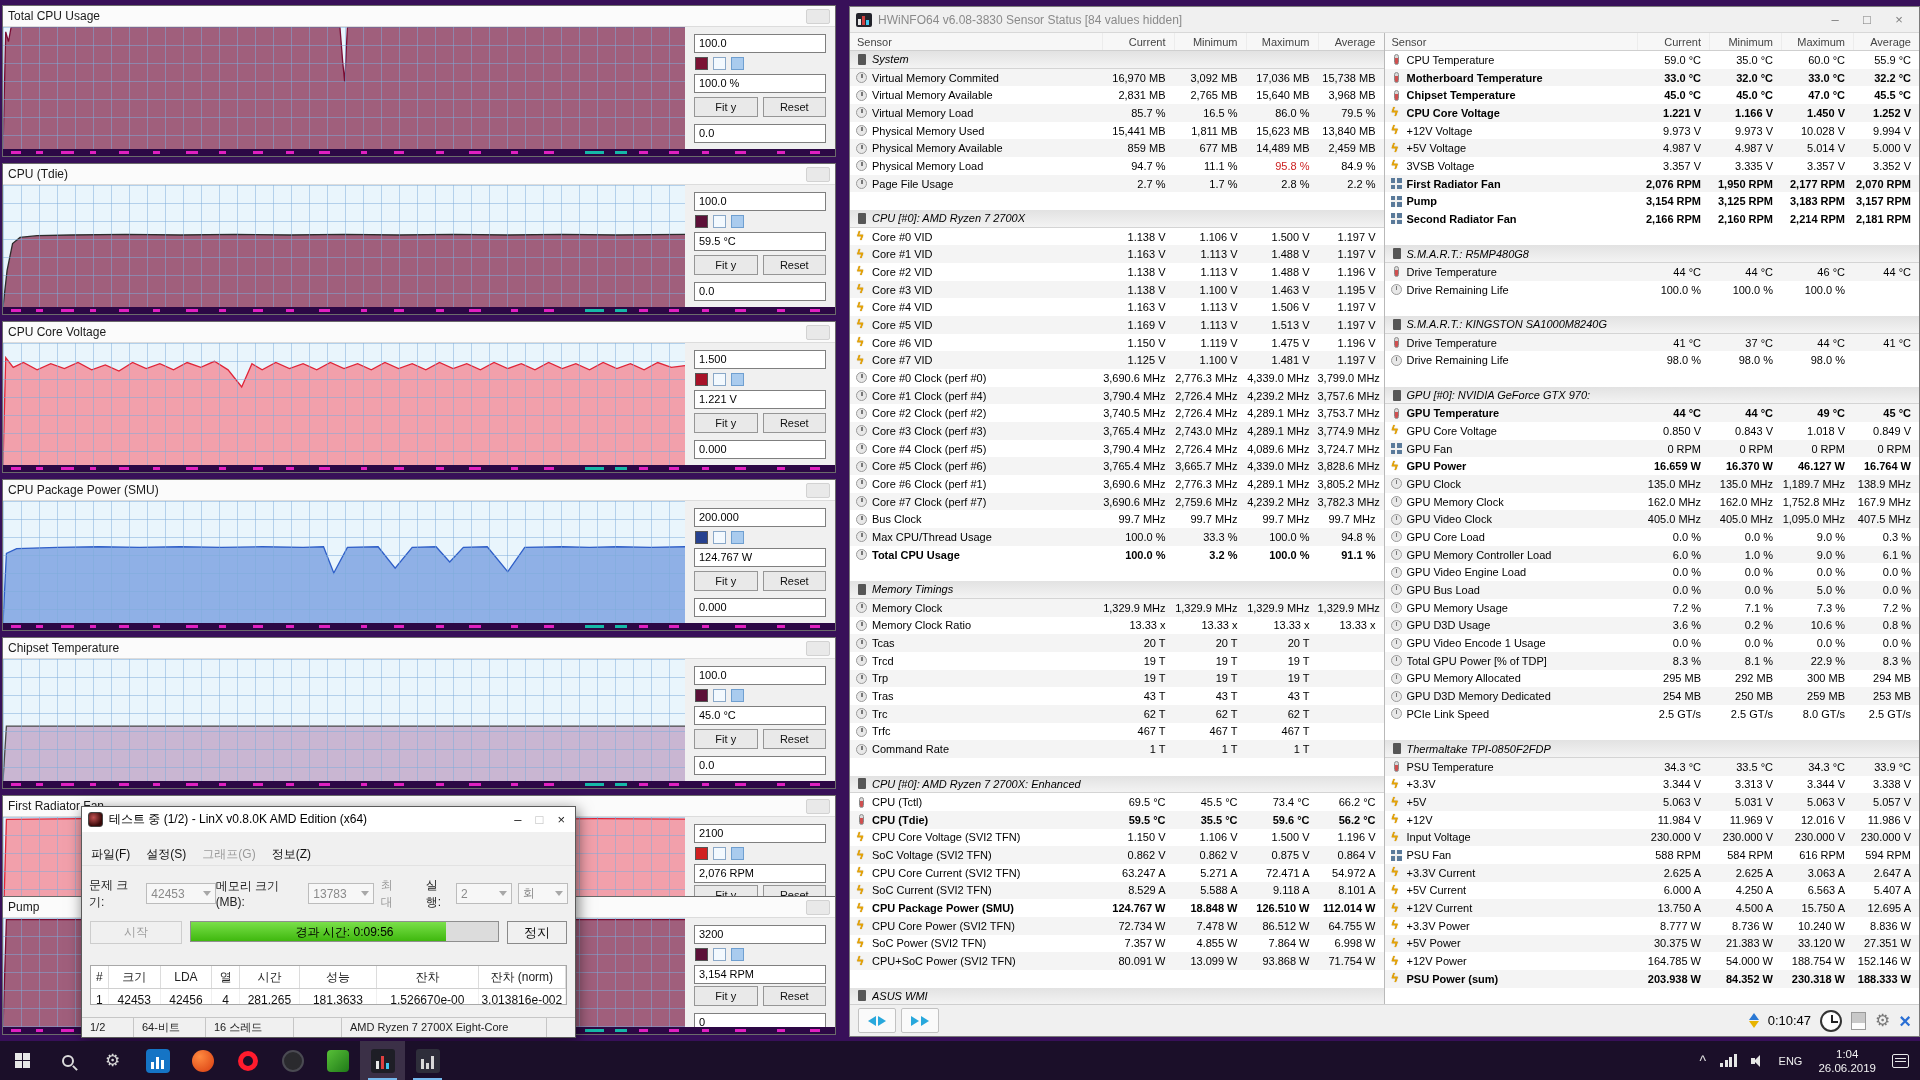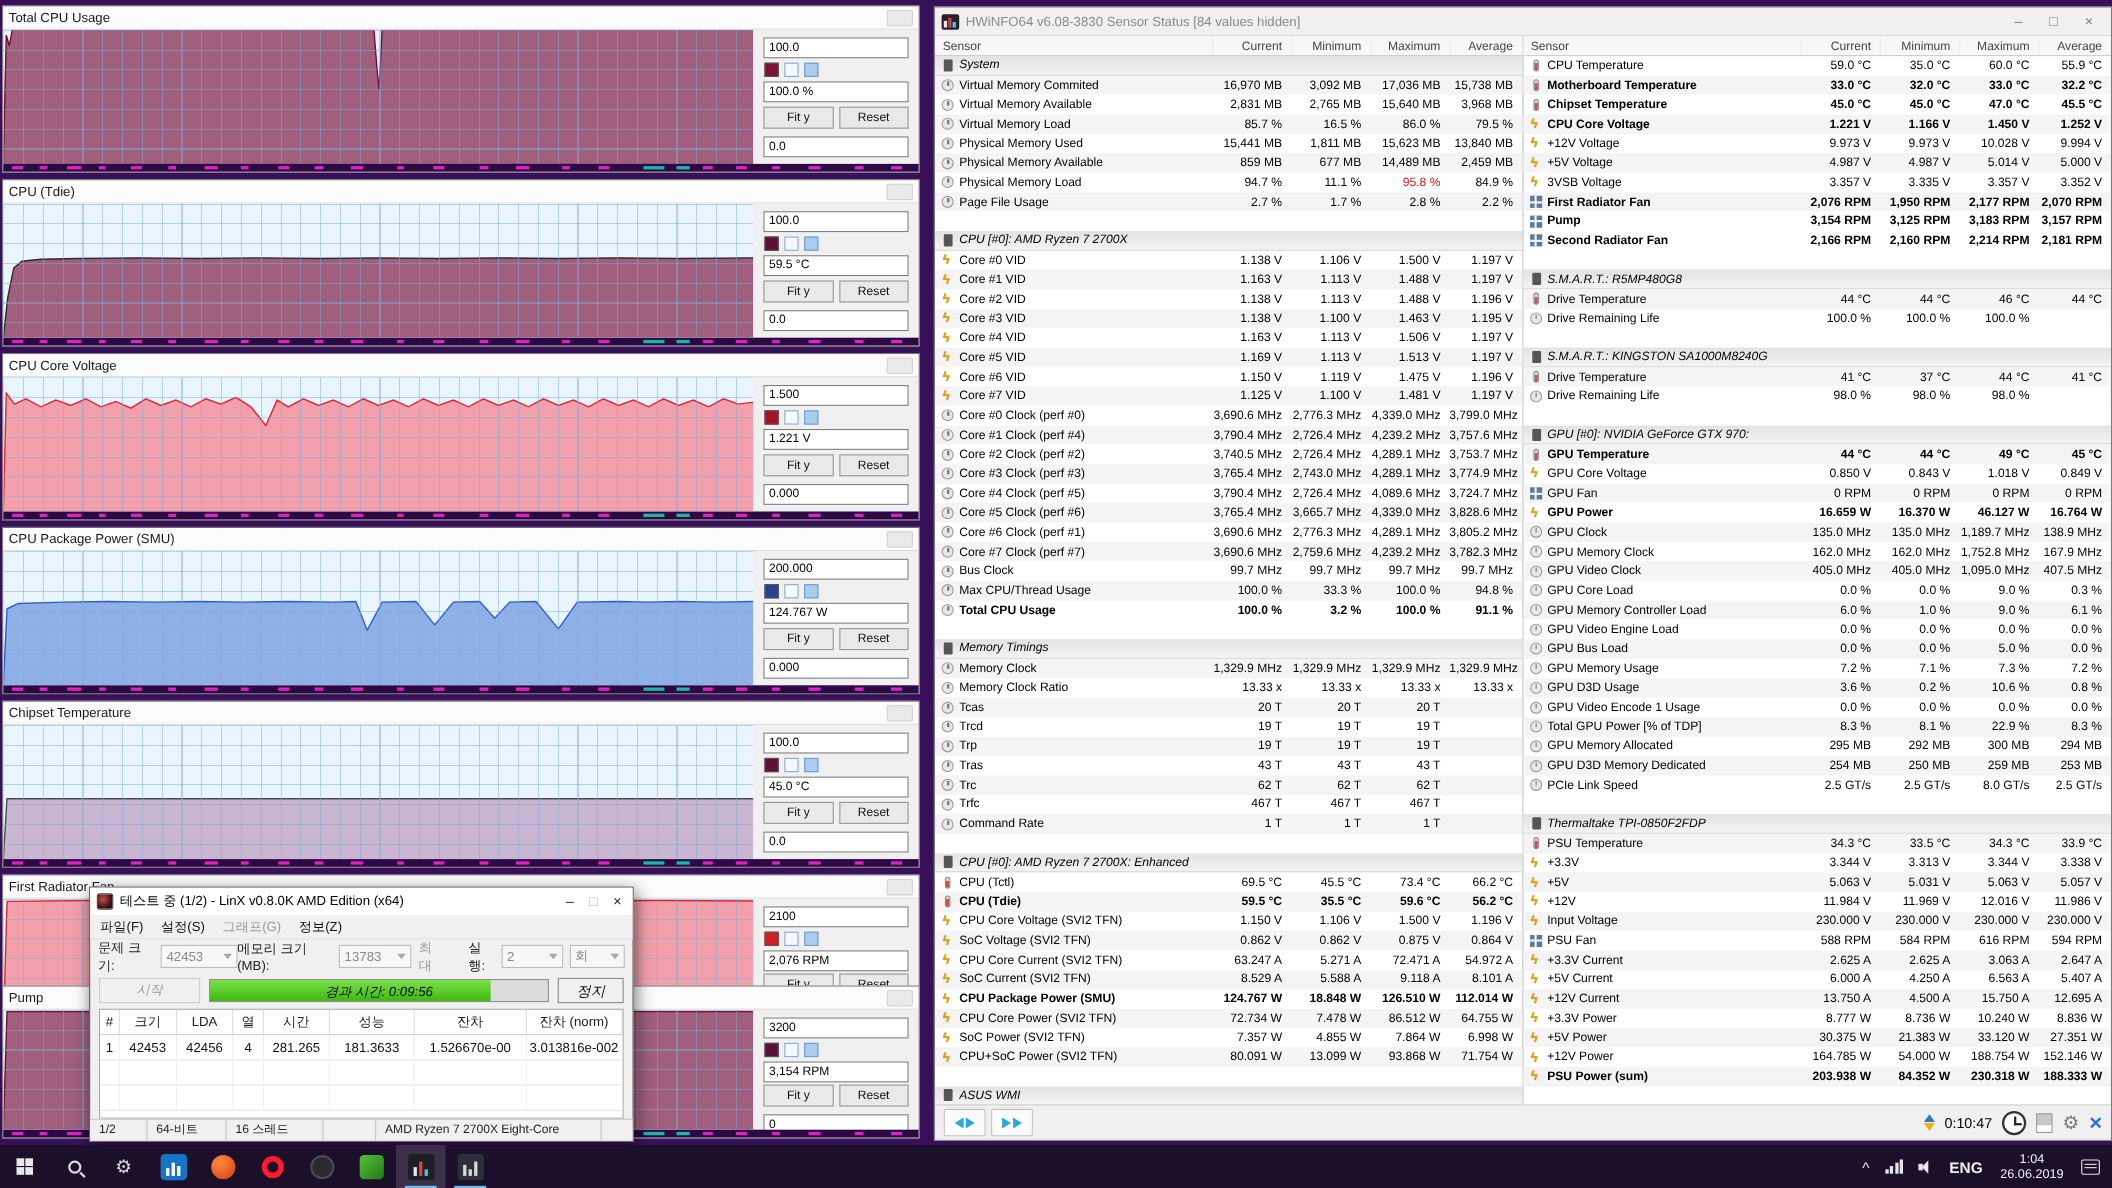--- a/index.html
+++ b/index.html
@@ -74,34 +74,34 @@
   .updown .d { width:0;height:0;border-left:5px solid transparent;border-right:5px solid transparent;border-top:7px solid #e8b400; }
   .dur { font-size:13px; color:#000; }
   .clockface { width:22px; height:22px; border-radius:50%; background:#fff; border:2px solid #333; position:relative; }
   .clockface::before { content:""; position:absolute; left:9px; top:3px; width:2px; height:8px; background:#222; }
   .clockface::after { content:""; position:absolute; left:9px; top:9px; width:7px; height:2px; background:#222; }
   .logicon { width:15px; height:18px; background:#fdfdfd; border:1px solid #9a9a9a; box-shadow:inset 0 3px 0 -1px #c8c8c8, inset 0 7px 0 -1px #c8c8c8, inset 0 11px 0 -1px #c8c8c8; }
   .gearicon { font-size:17px; color:#787878; }
   .closex { font-size:20px; font-weight:bold; color:#2a6fd4; line-height:20px; }
 
   
-  .linx { position:absolute; left:81px; top:806px; width:495px; height:232px; background:#f0f0f0; border:1px solid #5a5a5a; box-shadow:2px 4px 14px rgba(0,0,0,.55); display:flex; flex-direction:column; z-index:60; }
+  .linx { position:absolute; left:81px; top:806px; width:495px; height:232px; background:#f0f0f0; border:1px solid #5a5a5a; box-shadow:2px 4px 14px rgba(0,0,0,.55); display:flex; flex-direction:column; z-index:60;gap:12px; }
   .lx-tb { height:25px; background:#fff; display:flex; align-items:center; padding:0 6px; gap:6px; flex:0 0 25px; }
   .lx-icon { width:15px; height:15px; border-radius:3px; background:radial-gradient(circle at 35% 35%, #c05050, #3a0a0a 70%); border:1px solid #444; }
   .lx-title { font-size:12px; color:#000; flex:1; white-space:nowrap; overflow:hidden; }
   .lx-ctl { display:flex; gap:14px; padding-right:4px; }
   .lx-ctl b { font-weight:normal; font-size:13px; color:#222; }
   .lx-ctl b.dis { color:#b8b8b8; }
   .lx-menu { height:22px; display:flex; align-items:center; gap:16px; padding:0 9px; font-size:12px; color:#111; background:#f0f0f0; border-bottom:1px solid #e2e2e2; flex:0 0 22px; }
   .lx-menu .gray { color:#9a9a9a; }
   .lx-controls { height:31px; display:flex; align-items:center; padding:0 7px; font-size:12px; color:#222; flex:0 0 31px; }
   .combo { height:21px; border:1px solid #bcbcbc; background:#f7f7f7; color:#8a8a8a; font-size:12px; display:flex; align-items:center; justify-content:space-between; padding:0 4px; }
   .combo .ar { width:0; height:0; border-left:4px solid transparent; border-right:4px solid transparent; border-top:5px solid #a8a8a8; margin-left:4px; }
   .lbl-gray { color:#9a9a9a; }
-  .lx-run { height:30px; display:flex; align-items:center; gap:8px; padding:0 8px; flex:0 0 30px;font-style:italic; }
+  .lx-run { height:30px; display:flex; gap:8px; padding:0 8px; flex:0 0 30px; }
   .lx-start { width:92px; height:23px; background:#f0f0f0; border:1px solid #cdcdcd; color:#9d9d9d; font-size:12px; text-align:center; line-height:21px; }
   .lx-prog { flex:1; height:21px; border:1px solid #8f8f8f; background:#dcdcdc; position:relative; }
   .lx-prog .fill { position:absolute; left:0; top:0; bottom:0; background:linear-gradient(#7ae04a,#3fb80e); }
   .lx-prog .txt { position:absolute; inset:0; text-align:center; line-height:20px; font-size:12px; color:#000; }
   .lx-stop { width:60px; height:23px; background:#f0f0f0; border:1px solid #8a8a8a; color:#111; font-size:13px; text-align:center; line-height:21px; }
   .lx-grid { margin:2px 8px 0 8px; background:#fff; border:1px solid #a8a8a8; flex:1; overflow:hidden; }
   .lx-gh { display:flex; height:23px; border-bottom:1px solid #d0d0d0; }
   .lx-gh span { font-size:12px; color:#222; text-align:center; line-height:23px; border-right:1px solid #dcdcdc; overflow:hidden; white-space:nowrap; }
   .lx-gr { display:flex; height:23px; border-bottom:1px solid #e6e6e6; }
   .lx-gr span { font-size:12px; color:#111; text-align:center; line-height:23px; border-right:1px solid #f0f0f0; overflow:hidden; white-space:nowrap; }
@@ -133,21 +133,21 @@
   .app-bars i:nth-child(1){height:10px;} .app-bars i:nth-child(2){height:6px;} .app-bars i:nth-child(3){height:13px;}
   .tray { margin-left:auto; display:flex; align-items:center; gap:0; }
   .tray-item { padding:0 7px; height:100%; display:flex; align-items:center; justify-content:center; color:#e8e8e8; }
   .caret { font-size:14px; color:#e0e0e0; }
   .netbars { display:flex; align-items:flex-end; gap:1.5px; }
   .netbars i { width:3px; background:#e6e6e6; display:block; }
   .netbars i:nth-child(1){height:4px;} .netbars i:nth-child(2){height:7px;} .netbars i:nth-child(3){height:10px;} .netbars i:nth-child(4){height:13px;}
   .spk { position:relative; width:14px; height:12px; }
   .spk::before { content:""; position:absolute; left:0; top:3px; width:4px; height:6px; background:#e6e6e6; }
   .spk::after { content:""; position:absolute; left:3px; top:0; border-top:6px solid transparent; border-bottom:6px solid transparent; border-right:6px solid #e6e6e6; }
-  .lang { font-size:14px; color:#f0f0f0;font-weight:bold; }
+  .lang { font-size:11px; color:#f0f0f0; }
   .clockblk { display:flex; flex-direction:column; align-items:center; justify-content:center; font-size:11.5px; color:#f2f2f2; line-height:14px; padding:0 9px; }
   .notif { width:17px; height:14px; border:1.5px solid #e8e8e8; border-radius:2px; position:relative; }
   .notif::after { content:""; position:absolute; left:2px; top:3px; right:2px; height:1.5px; background:#e8e8e8; box-shadow:0 3px 0 #e8e8e8; }
   .edgeline { width:4px; border-left:1px solid rgba(255,255,255,.25); }
 </style>
 </head>
 <body>
 
 <div id="graph-layer">
     <div class="gwin" style="top: 5px; height: 152px;">

